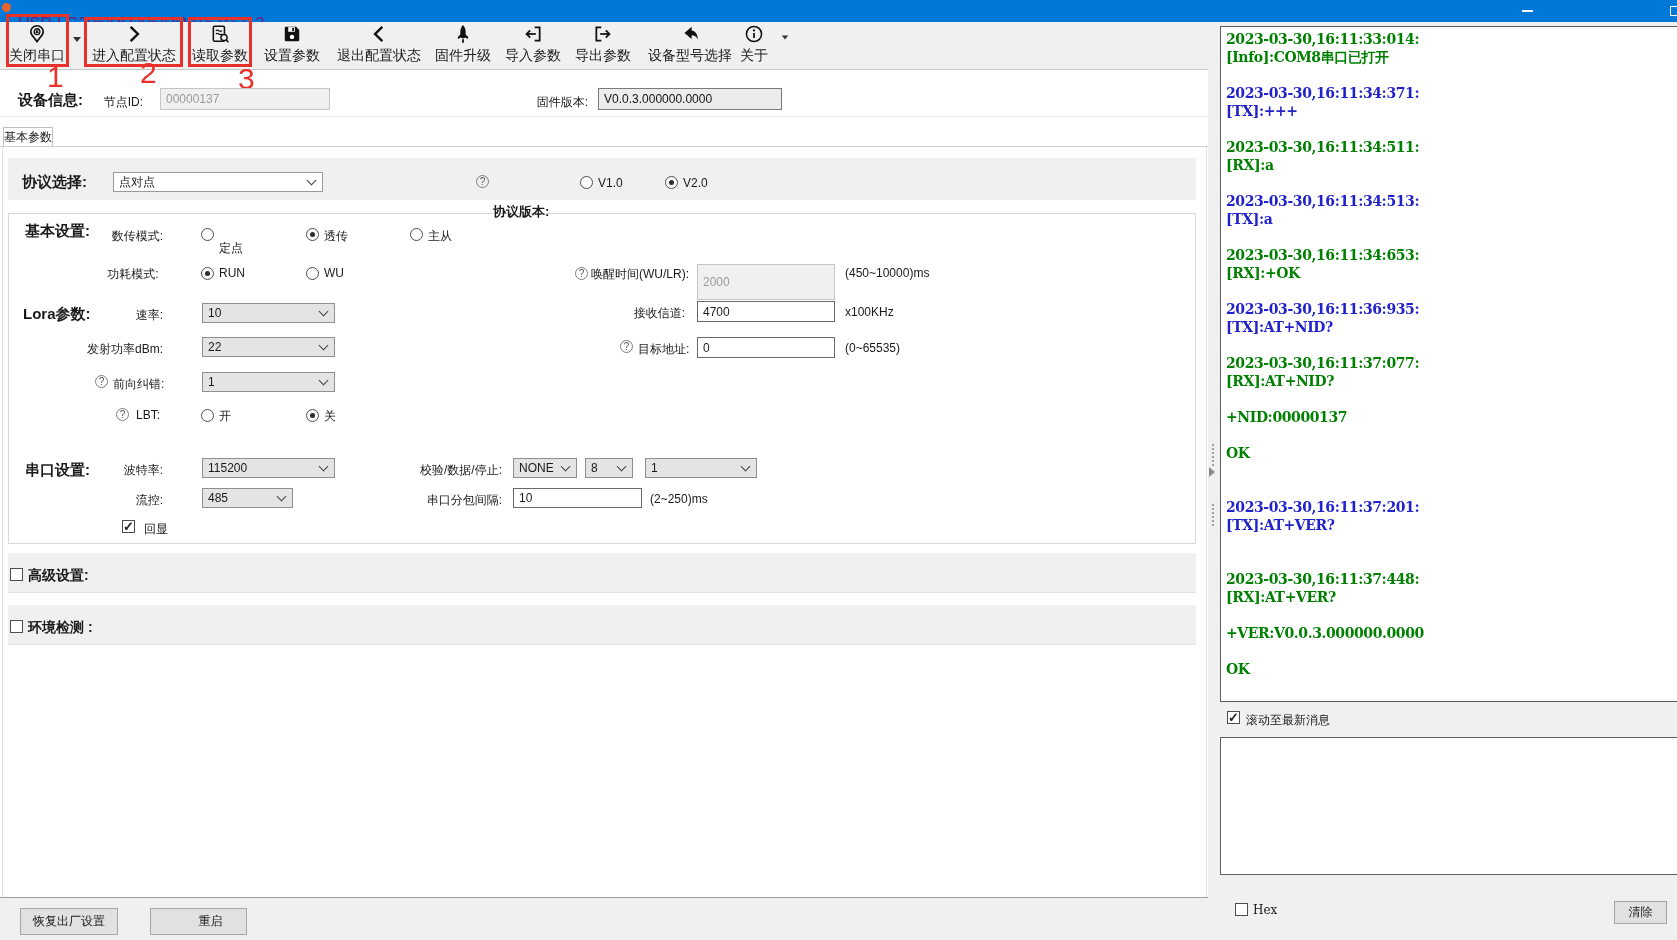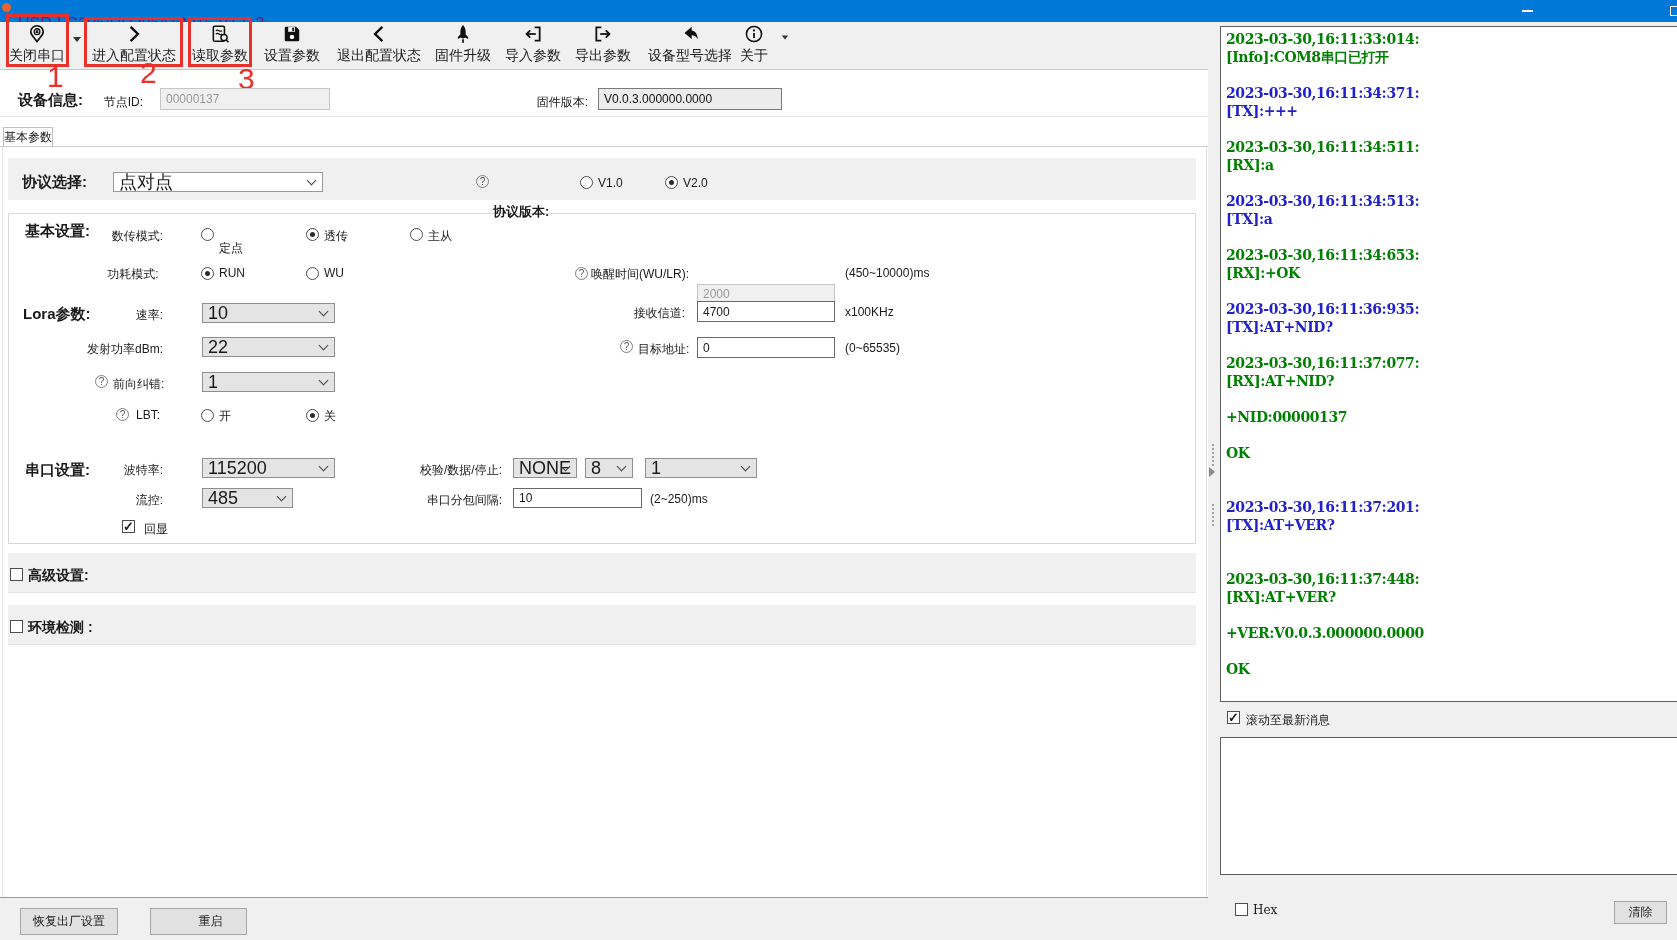--- a/index.html
+++ b/index.html
@@ -27,21 +27,21 @@
   .bar2 { top:553px; height:40px; border-bottom:1px solid #e2e2e2; }
   .bar3 { top:605px; height:40px; border-bottom:1px solid #e2e2e2; }
   .gbox { left:8px; top:213px; width:1188px; height:331px; background:#fff; border:1px solid #d8d8d8; }
   .bstrip { left:0; top:897px; width:1208px; height:43px; background:#f0f0f0; border-top:1px solid #9a9a9a; }
   .sec { font-weight:bold; font-size:15px; white-space:nowrap; }
   .lbl { font-size:12px; white-space:nowrap; }
   .ra { text-align:right; }
   .inpt { border:1px solid #696969; background:#fff; font-size:12px; padding:0 5px; display:flex; align-items:center; }
   .inpt.dis { background:#f0f0f0; border-color:#c6c6c6; color:#9a9a9a; }
   .inpt.ro { background:#ececec; border-color:#7a7a7a; color:#111; }
-  .combo { border:1px solid #8f8f8f; background:#e4e4e4; font-size:18px; padding:0 5px; display:flex; align-items:center; position:absolute; }
+  .combo { border:1px solid #8f8f8f; background:#e4e4e4; font-size:12px; padding:0 5px; display:flex; align-items:center; position:absolute; }
   .combo.white { background:#fff; border-color:#9a9a9a; }
   .chev { position:absolute; right:7px; top:50%; width:7px; height:7px; margin-top:-5px; border-right:1.4px solid #444; border-bottom:1.4px solid #444; transform:rotate(45deg); }
   .rb { width:13px; height:13px; border:1px solid #4d4d4d; border-radius:50%; background:#fff; display:inline-block; position:absolute; }
   .rb.on::after { content:''; position:absolute; left:3px; top:3px; right:3px; bottom:3px; background:#2b2b2b; border-radius:50%; }
   .cb { width:13px; height:13px; border:1px solid #4d4d4d; background:#fff; position:absolute; }
   .cb.on::after { content:'✓'; position:absolute; left:0px; top:-2px; font-size:13px; font-weight:bold; color:#222; }
   .qi { width:13px; height:13px; border:1px solid #7e7e7e; border-radius:50%; color:#555; font-size:10px; text-align:center; line-height:12px; position:absolute; }
   .redbox { border:3px solid #e8312b; position:absolute; }
   .rednum { color:#e8312b; font-size:30px; position:absolute; font-family:"Liberation Sans",sans-serif; }
   .btn { background:#e1e1e1; border:1px solid #a6a6a6; font-size:12px; display:flex; align-items:center; justify-content:center; position:absolute; }
@@ -214,21 +214,21 @@
   <div class="abs lbl" style="left:428px; top:228px;">主从</div>
 
   <div class="abs lbl ra" style="left:103px; top:266px; width:60px;text-align:center;">功耗模式:</div>
   <span class="rb on" style="left:201px; top:267px;"></span>
   <div class="abs lbl" style="left:219px; top:266px;">RUN</div>
   <span class="rb" style="left:306px; top:267px;"></span>
   <div class="abs lbl" style="left:324px; top:266px;">WU</div>
 
   <div class="abs qi" style="left:575px; top:267px;">?</div>
   <div class="abs lbl" style="left:591px; top:266px;">唤醒时间(WU/LR):</div>
-  <div class="abs inpt dis" style="left:697px; top:264px; width:138px; height:19px;margin-top:20px;">2000</div>
+  <div class="abs inpt dis" style="left:697px; top:264px; width:138px; height:36px;">2000</div>
   <div class="abs lbl" style="left:845px; top:266px;">(450~10000)ms</div>
 
   <div class="abs sec" style="left:23px; top:305px;">Lora参数:</div>
   <div class="abs lbl ra" style="left:103px; top:307px; width:60px;">速率:</div>
   <div class="combo" style="left:202px; top:303px; width:133px; height:20px;">
     <span>10</span>
     <span class="chev"></span>
   </div>
   <div class="abs lbl ra" style="left:605px; top:305px; width:80px;">接收信道:</div>
   <div class="abs inpt" style="left:697px; top:301px; width:138px; height:21px;">4700</div>

